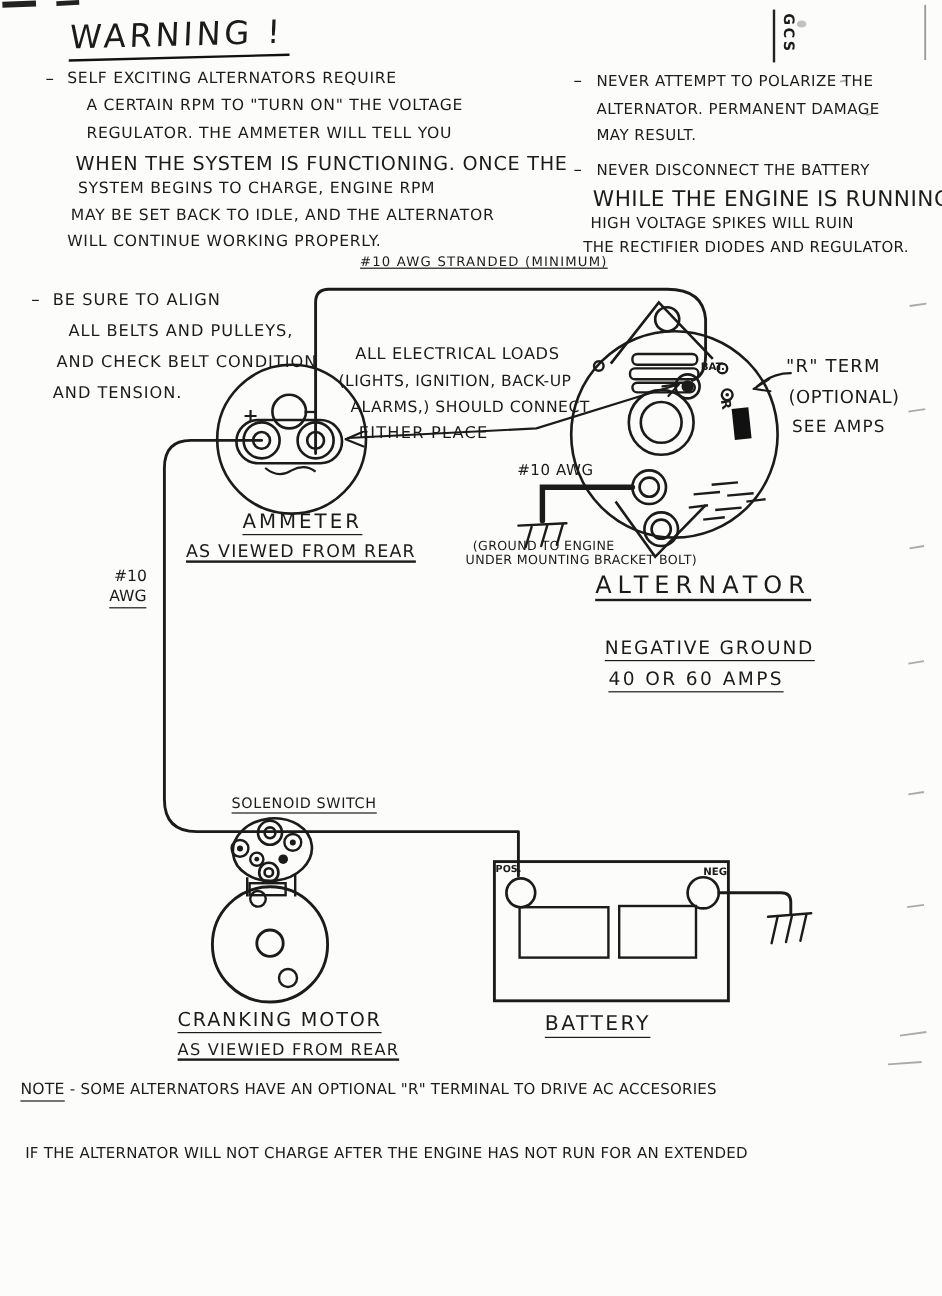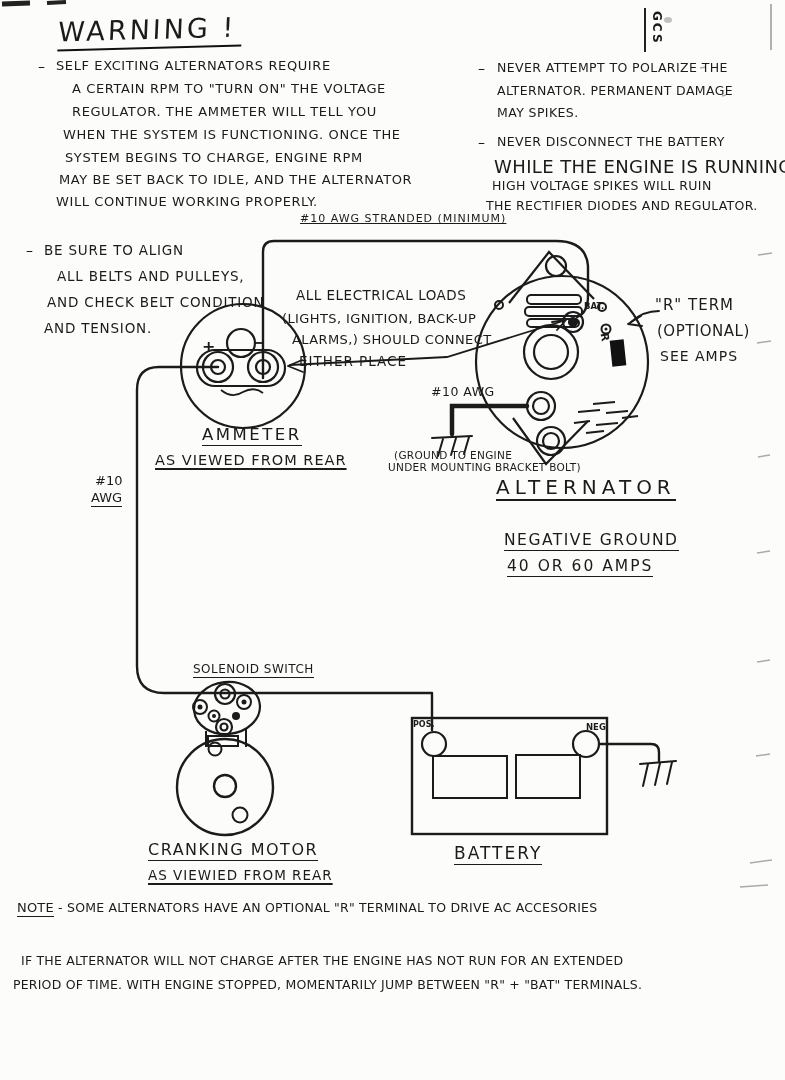--- a/index.html
+++ b/index.html
@@ -143,29 +143,29 @@
   </svg>
 
   <div class="t" style="left:58px;top:15px;font-size:27px;letter-spacing:3px;border-bottom:2.5px solid #111;padding:0 6px 2px 0;transform:rotate(-1.5deg) skewX(-4deg);">WARNING !</div>
 
   <div class="t" style="left:650px;top:11px;writing-mode:vertical-rl;font-size:12px;font-weight:bold;letter-spacing:2px;">GCS</div>
 
   <div class="t" style="left:38px;top:59px;font-size:14px;">–</div>
   <div class="t" style="left:56px;top:59px;font-size:13px;letter-spacing:.6px;">SELF EXCITING ALTERNATORS REQUIRE</div>
   <div class="t" style="left:72px;top:82px;font-size:13px;letter-spacing:.6px;">A CERTAIN RPM TO "TURN ON" THE VOLTAGE</div>
   <div class="t" style="left:72px;top:105px;font-size:13px;letter-spacing:.6px;">REGULATOR.  THE AMMETER WILL TELL YOU</div>
-  <div class="t" style="left:63px;top:128px;font-size:13px;letter-spacing:.6px;">WHEN THE SYSTEM IS FUNCTIONING.  ONCE THE</div>
+  <div class="t" style="left:63px;top:128px;font-size:16px;letter-spacing:.6px;">WHEN THE SYSTEM IS FUNCTIONING.  ONCE THE</div>
   <div class="t" style="left:65px;top:151px;font-size:13px;letter-spacing:.6px;">SYSTEM BEGINS TO CHARGE, ENGINE RPM</div>
   <div class="t" style="left:59px;top:173px;font-size:13px;letter-spacing:.6px;">MAY BE SET BACK TO IDLE, AND THE ALTERNATOR</div>
   <div class="t" style="left:56px;top:195px;font-size:13px;letter-spacing:.6px;">WILL CONTINUE WORKING PROPERLY.</div>
 
   <div class="t" style="left:478px;top:61px;font-size:14px;">–</div>
   <div class="t" style="left:497px;top:61px;font-size:12.5px;letter-spacing:.4px;">NEVER ATTEMPT TO POLARIZE THE</div>
   <div class="t" style="left:497px;top:84px;font-size:12.5px;letter-spacing:.4px;">ALTERNATOR.  PERMANENT DAMAGE</div>
-  <div class="t" style="left:497px;top:106px;font-size:12.5px;letter-spacing:.4px;">MAY SPIKES.</div>
+  <div class="t" style="left:497px;top:106px;font-size:12.5px;letter-spacing:.4px;">MAY RESULT.</div>
 
   <div class="t" style="left:478px;top:135px;font-size:14px;">–</div>
   <div class="t" style="left:497px;top:135px;font-size:12.5px;letter-spacing:.4px;">NEVER DISCONNECT THE BATTERY</div>
   <div class="t" style="left:494px;top:157px;font-size:18px;letter-spacing:.4px;">WHILE THE ENGINE IS RUNNING.</div>
   <div class="t" style="left:492px;top:179px;font-size:12.5px;letter-spacing:.4px;">HIGH VOLTAGE SPIKES WILL RUIN</div>
   <div class="t" style="left:486px;top:199px;font-size:12.5px;letter-spacing:.3px;">THE RECTIFIER DIODES AND REGULATOR.</div>
 
   <div class="t" style="left:26px;top:243px;font-size:14px;">–</div>
   <div class="t" style="left:44px;top:243px;font-size:13.5px;letter-spacing:.8px;">BE SURE TO ALIGN</div>
   <div class="t" style="left:57px;top:269px;font-size:13.5px;letter-spacing:.8px;">ALL BELTS AND PULLEYS,</div>
@@ -208,15 +208,14 @@
 
   <div class="t" style="left:413px;top:721px;font-size:8px;font-weight:bold;">POS.</div>
   <div class="t" style="left:586px;top:723px;font-size:8.5px;font-weight:bold;">NEG</div>
   <div class="t u" style="left:454px;top:844px;font-size:17px;letter-spacing:2px;">BATTERY</div>
 
   <div class="t" style="left:17px;top:901px;font-size:12.5px;letter-spacing:.2px;">
     <span class="u" style="font-size:13px;">NOTE</span>
     <span>- SOME ALTERNATORS HAVE AN OPTIONAL "R" TERMINAL TO DRIVE AC ACCESORIES</span>
   </div>
   <div class="t" style="left:21px;top:954px;font-size:12.5px;letter-spacing:.2px;">IF THE ALTERNATOR WILL NOT CHARGE  AFTER THE ENGINE HAS NOT RUN FOR AN EXTENDED</div>
-  <div class="t" style="left:13px;top:978px;font-size:12.5px;letter-spacing:.2px;">PERIOD OF TIME.  WITH ENGINE STOPPED, MOMENTARILY JUMP BETWEEN "R" + "BAT" TERMINALS.</div>
 
 </div>
 
 </body></html>

